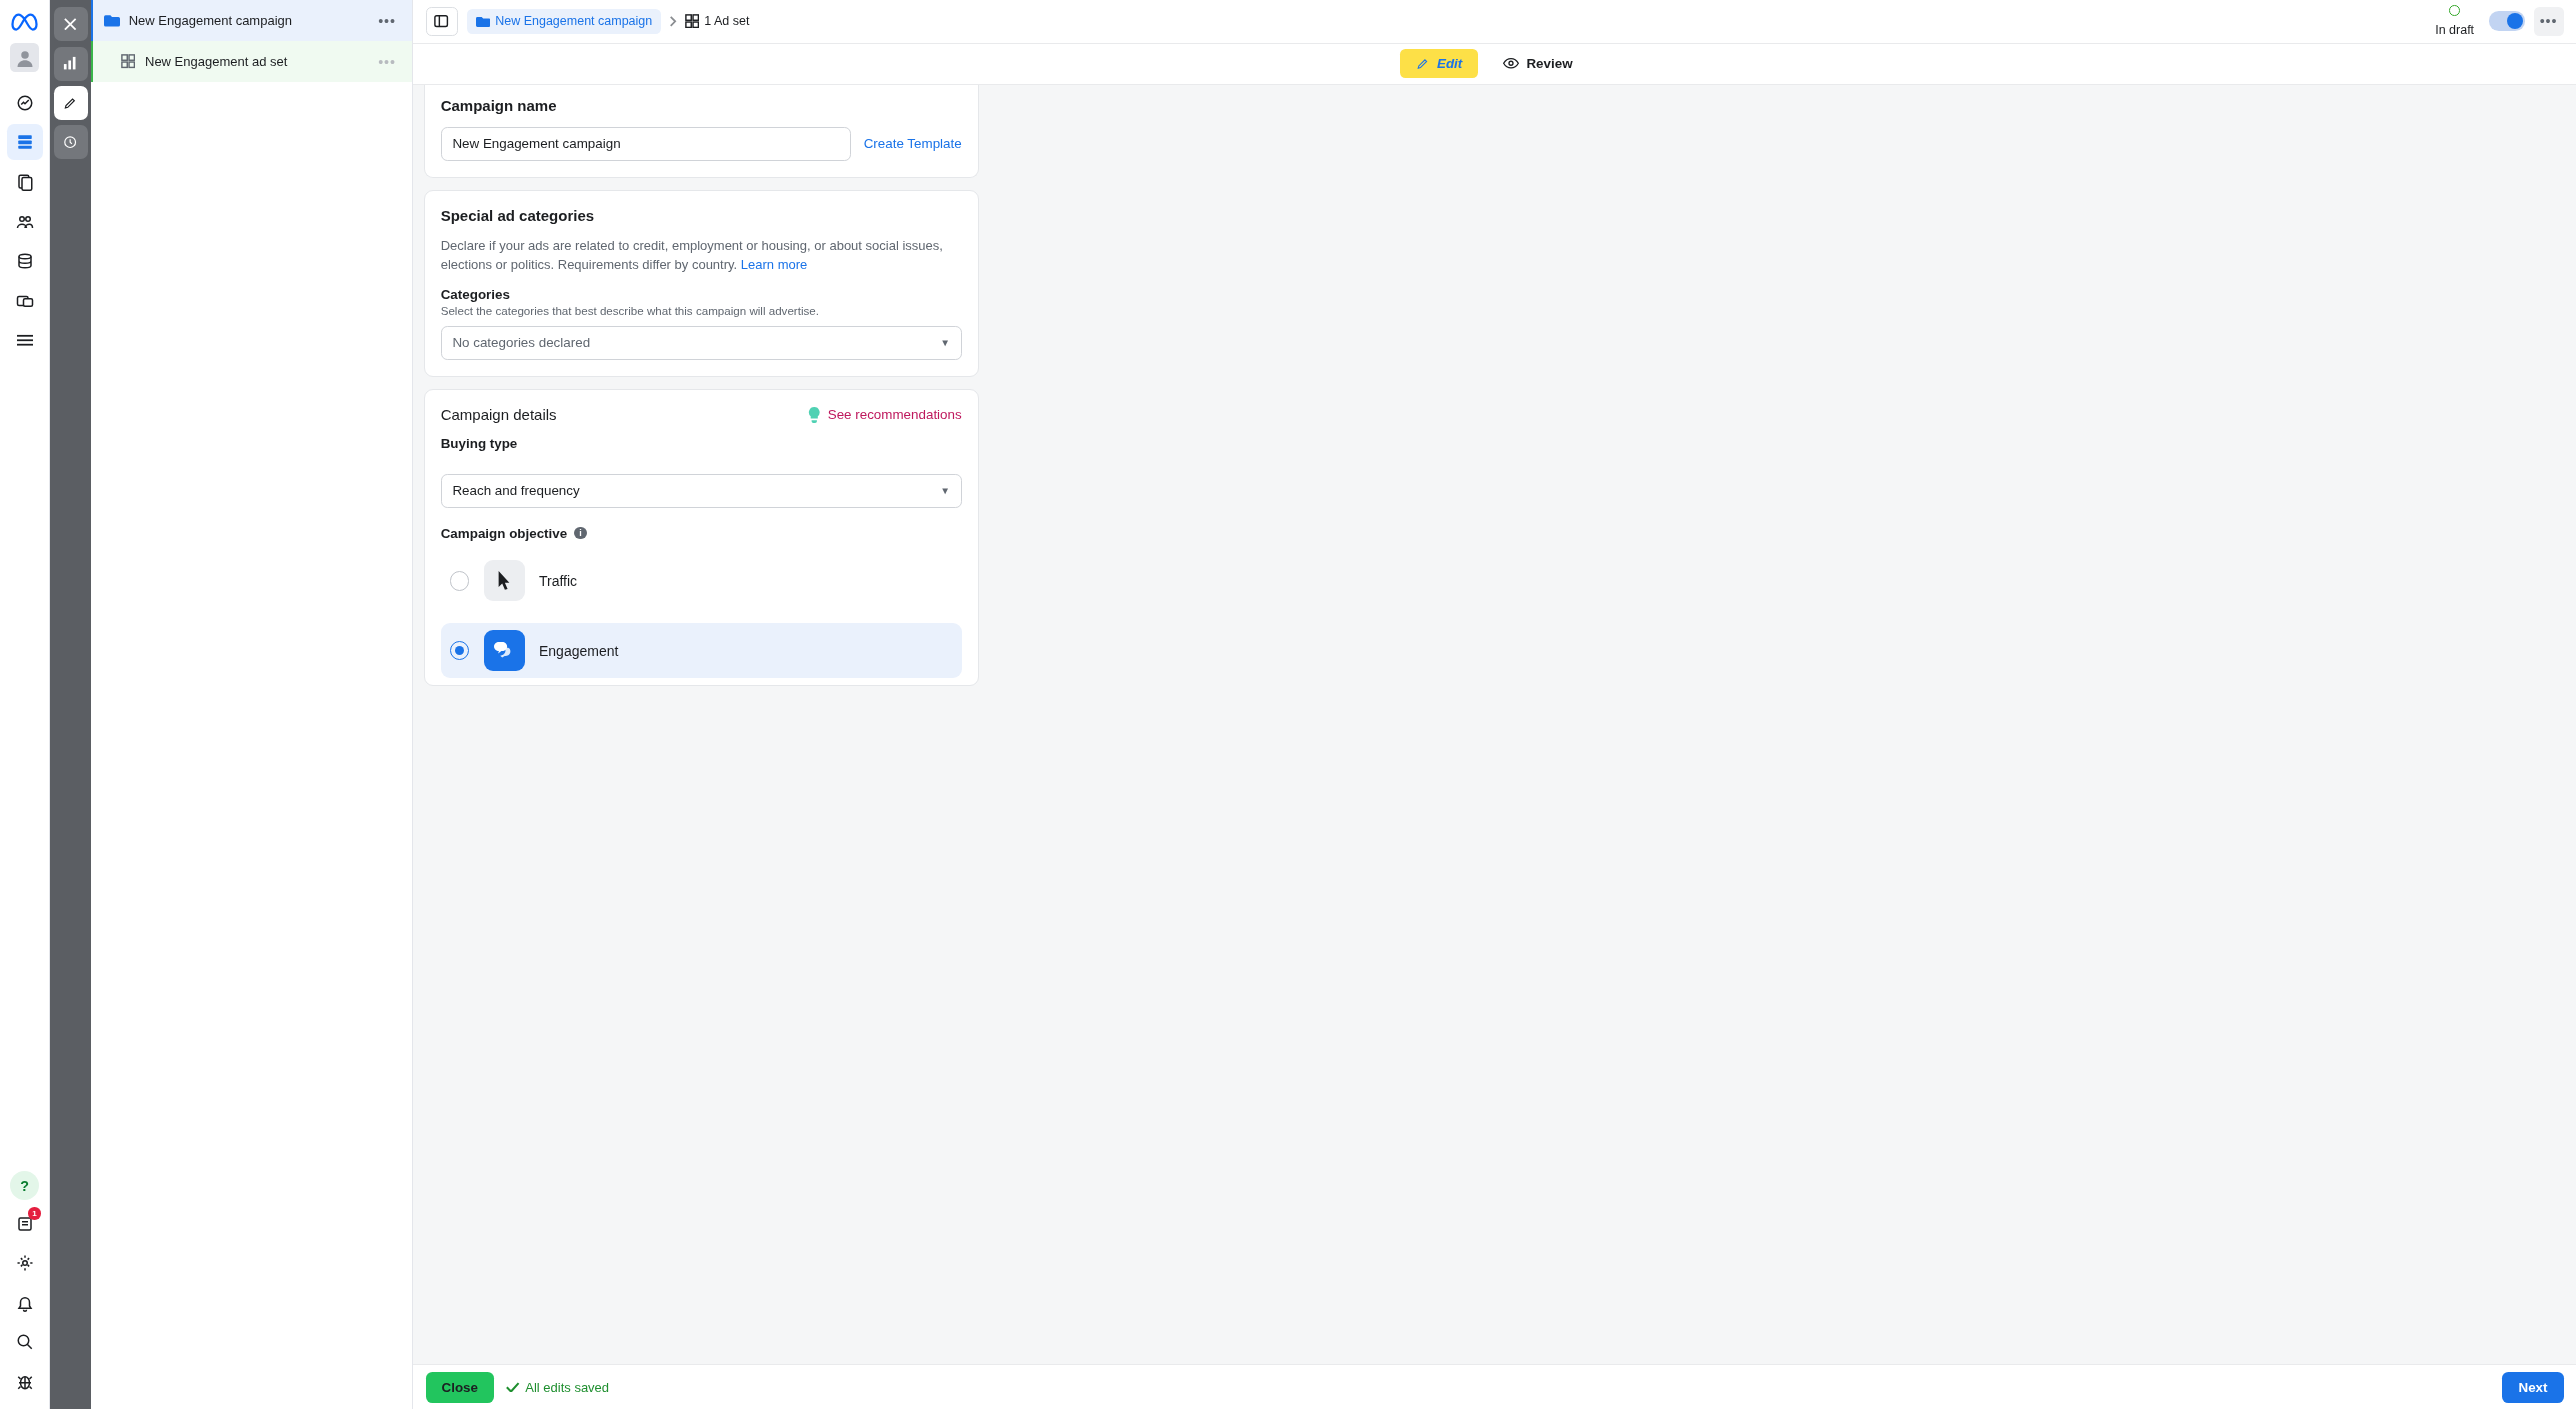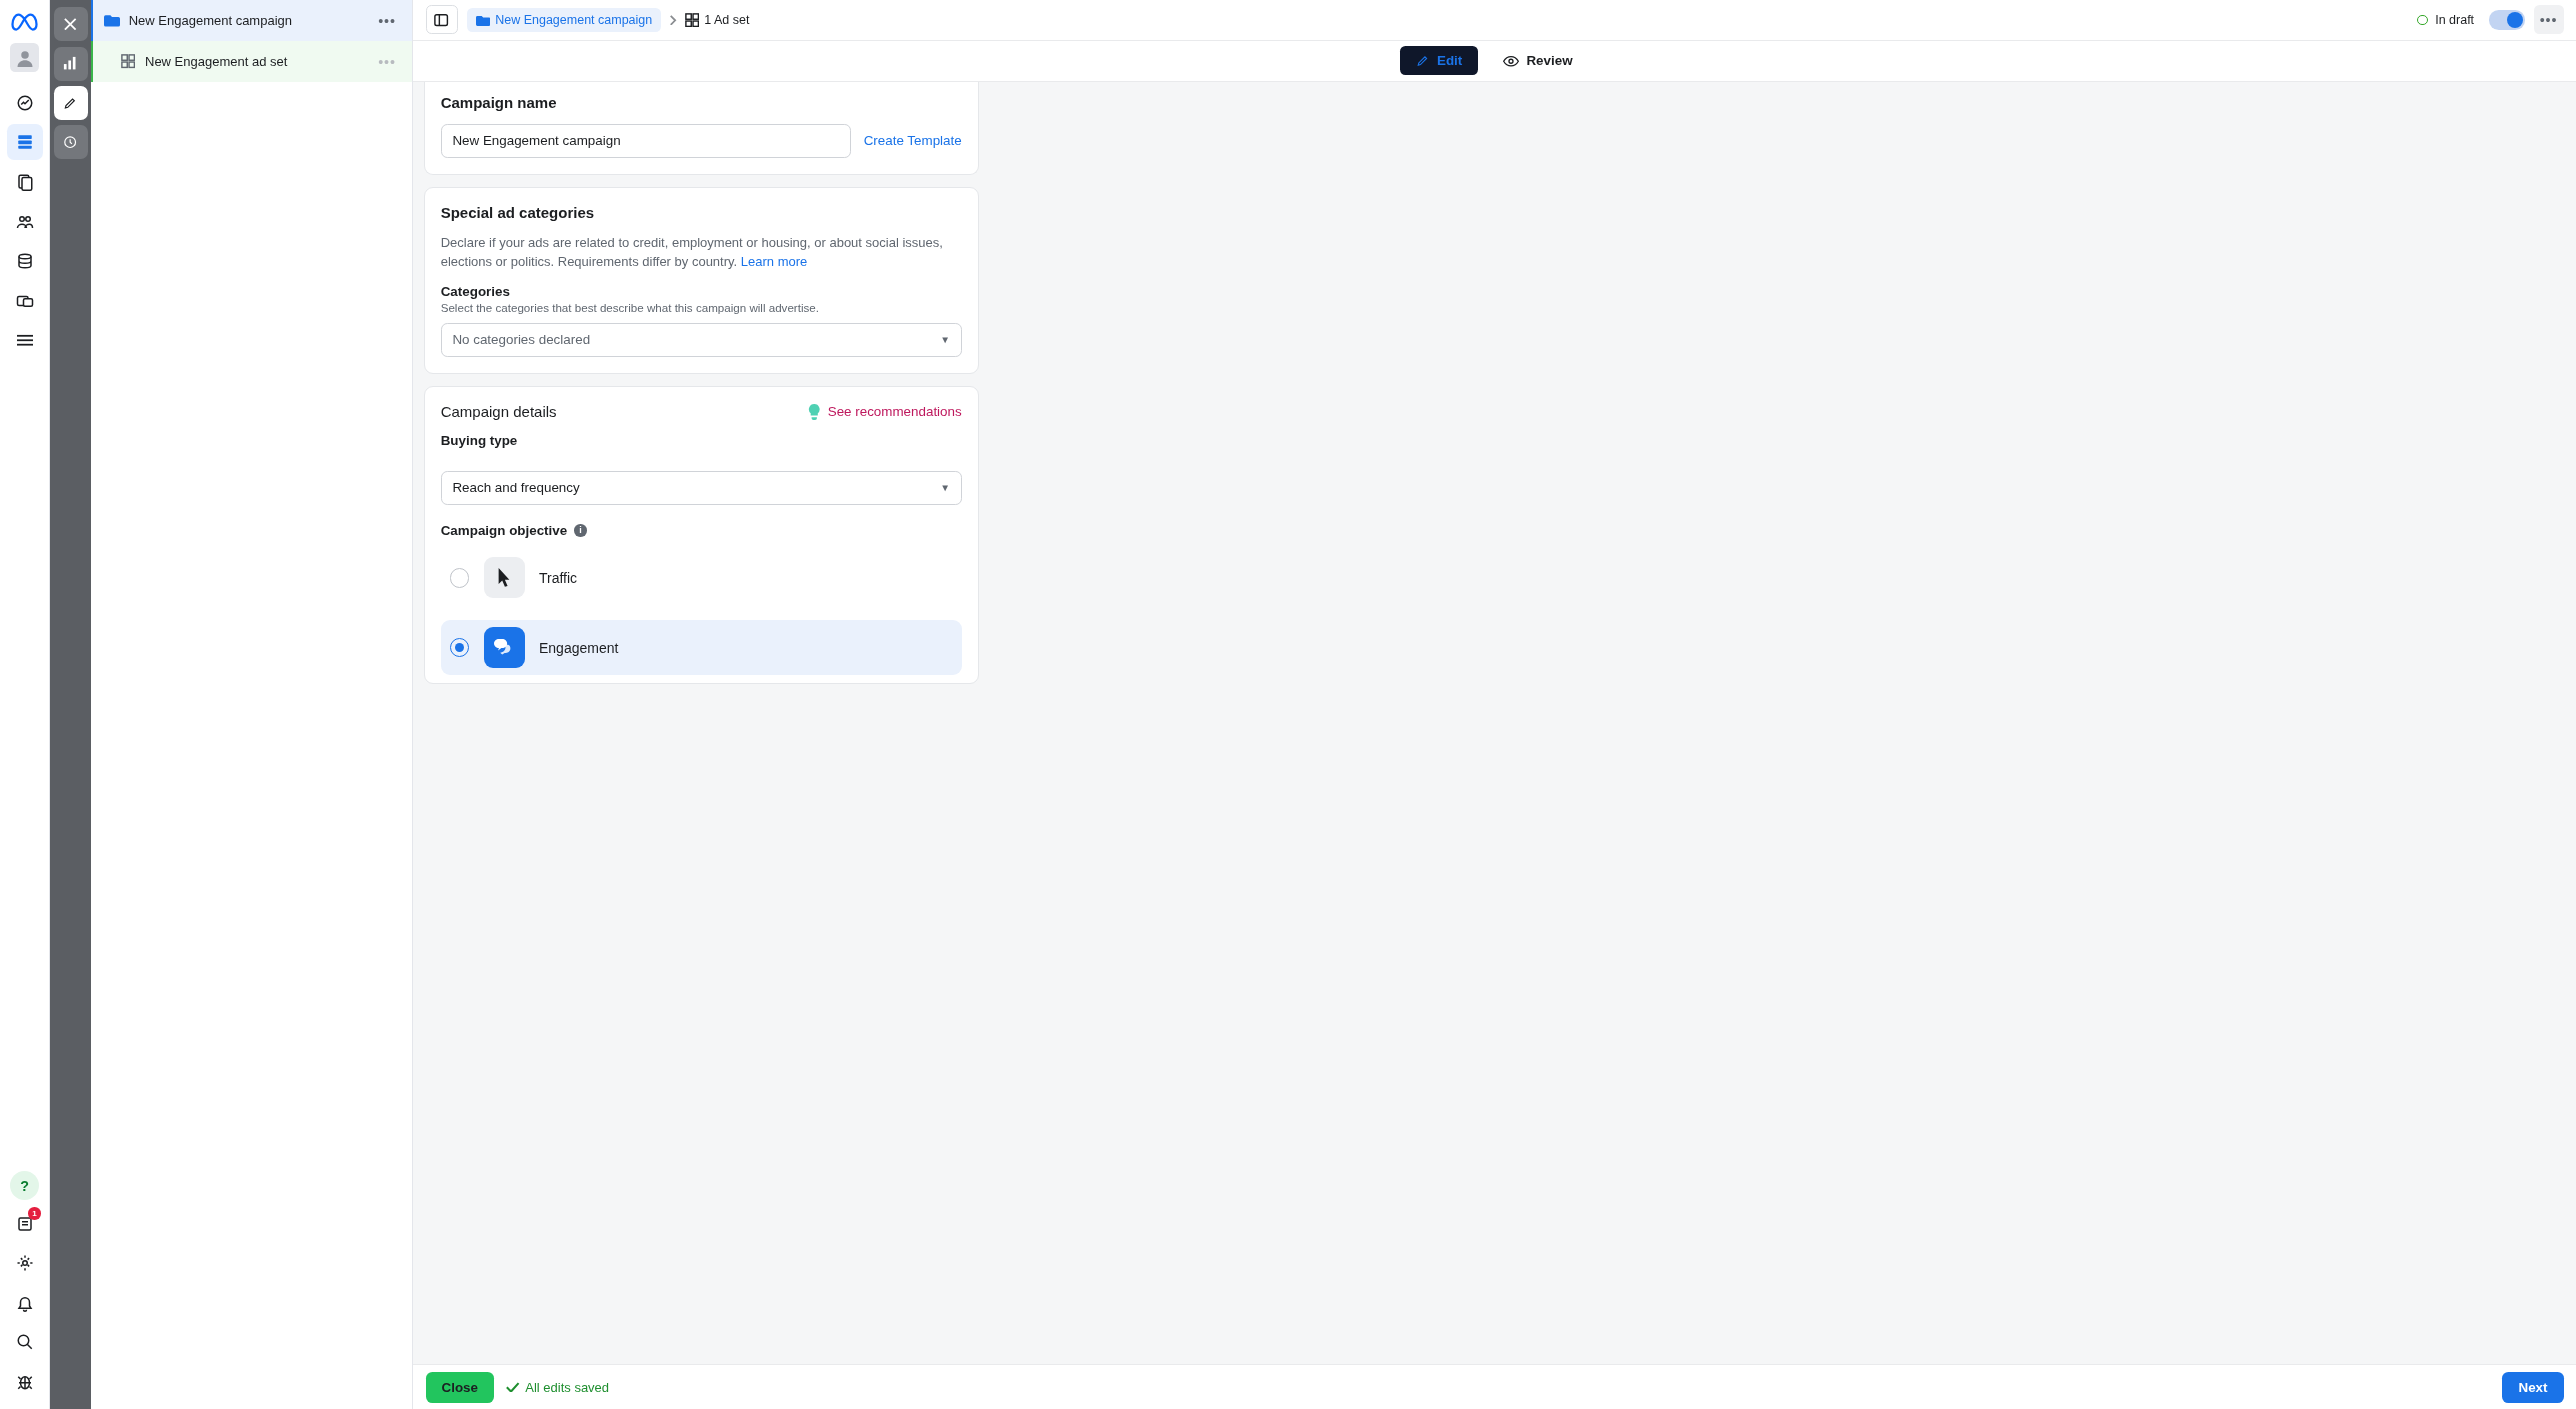--- a/index.html
+++ b/index.html
@@ -98,39 +98,39 @@
     .bc-campaign {
       display:flex; align-items:center; gap:5.4px;
       background:#eaf1fc; color:#1a73e8;
       padding: 5.4px 9px; border-radius:5.4px;
       font-size:12.5px; font-weight:500;
       cursor:pointer;
     }
     .bc-sep { color:#8a8d91; }
     .bc-adset { display:flex; align-items:center; gap:5.4px; color:#1c1e21; font-size:12.5px; cursor:pointer;}
     .tb-spacer { flex:1; }
-    .draft-indicator { display:flex; align-items:center; gap:7.2px; color:#1c1e21; font-size:12.5px; margin-right: 5.4px;}
+    .draft-indicator { display:flex; align-items:center; gap:7.2px; color:#1c1e21; font-size:12.5px; margin-right: 5.4px; flex-direction: column;}
     .draft-dot { width:10.7px; height:10.7px; border:1.8px solid #35a82a; border-radius:50%; }
     .tb-switch {
       width: 36px; height: 19.7px; background:#c2d4f2; border-radius:9.8px; position:relative; cursor:pointer;
     }
     .tb-switch::after{ content:''; position:absolute; right:1.8px; top:1.8px; width:16px; height:16px; background:#1a73e8; border-radius:50%;}
     .tb-more { width:30px; height:29px; background:#f0f1f3; border-radius:5.4px; display:flex; align-items:center; justify-content:center; cursor:pointer; font-size:14.3px; letter-spacing:0.9px; color:#606770;}
 
     
     .tabsrow {
       min-height: 41px; background:#fff; display:flex; align-items:center; justify-content:center; gap:9px;
       border-bottom:0.9px solid #e9eaec;
     }
     .tab-btn {
       display:flex; align-items:center; gap:7.2px;
       padding: 7.2px 16px; border-radius:5.4px;
       font-size:13.4px; font-weight:600; cursor:pointer;
     }
-    .tab-btn.edit { background:#0f172a; color:#1a73e8; }
+    .tab-btn.edit { background:#fde047; color:#1a73e8;font-style:italic; }
     .tab-btn.review { color:#1c1e21; }
 
     
     .content {
       flex:1; overflow-y:auto;
       display:flex; justify-content:flex-start;
       padding: 0 0 0 10.7px;
     }
     .content-inner { width: 555px; padding: 0 0 18px 0; }
 

